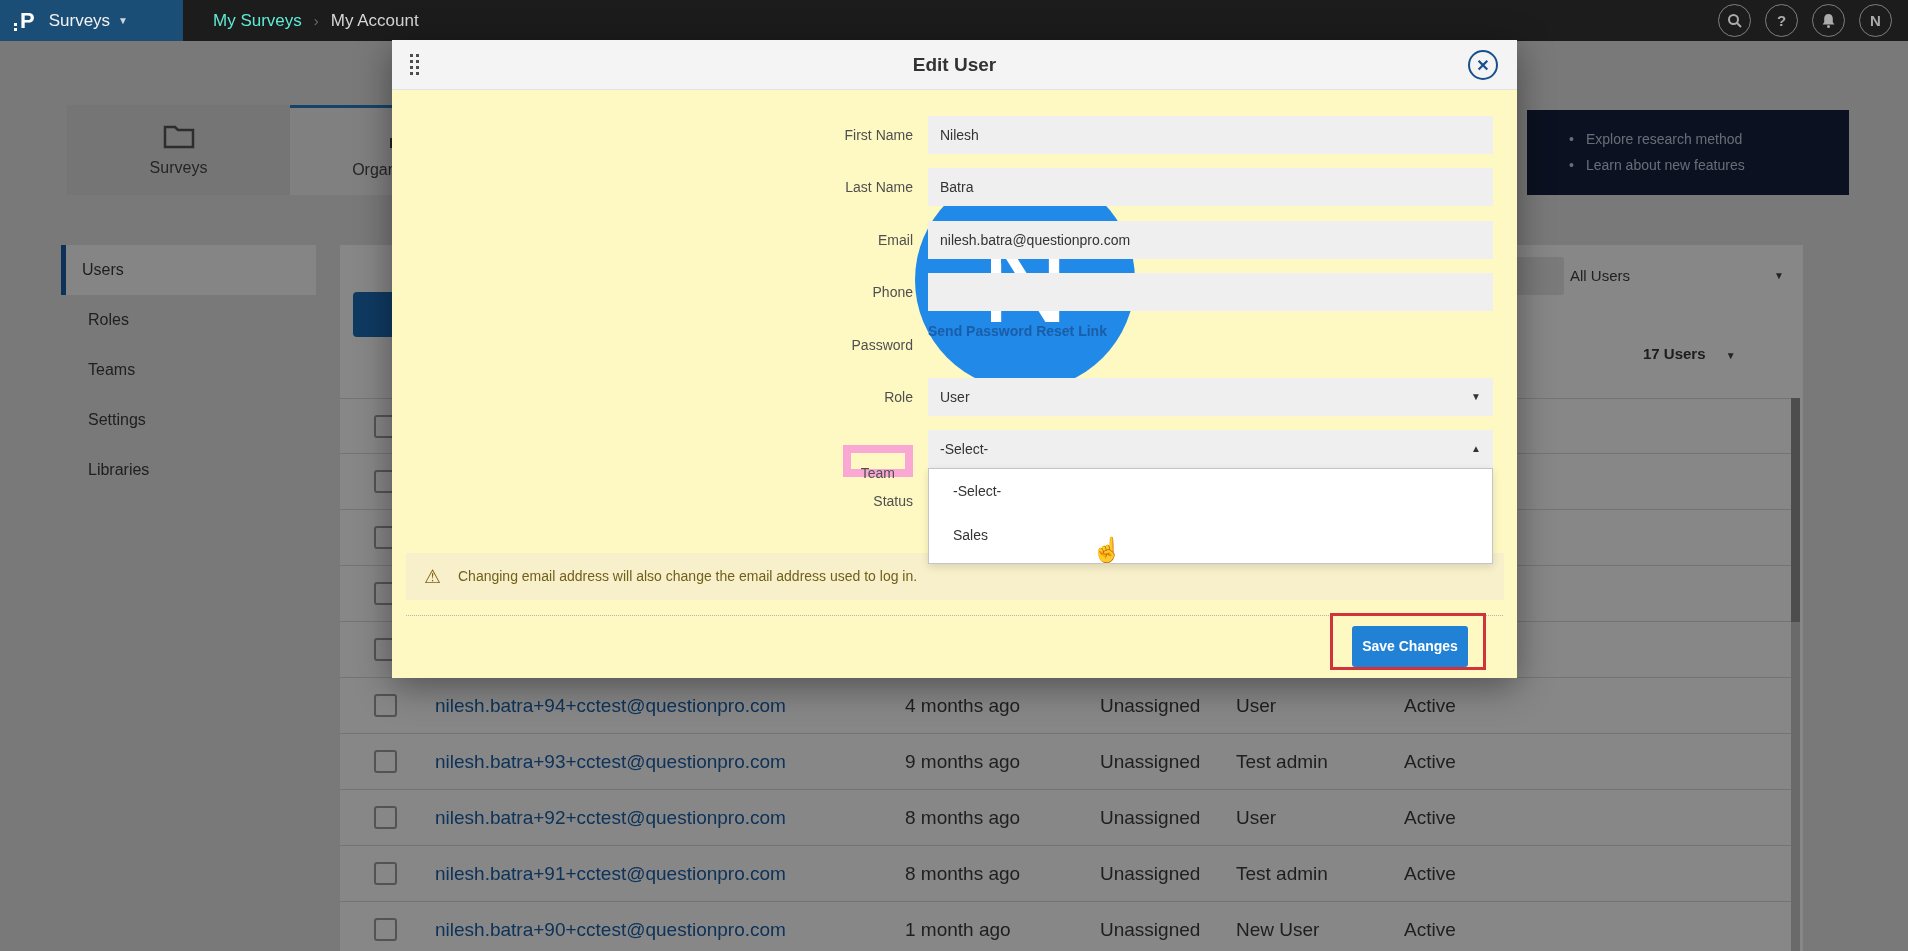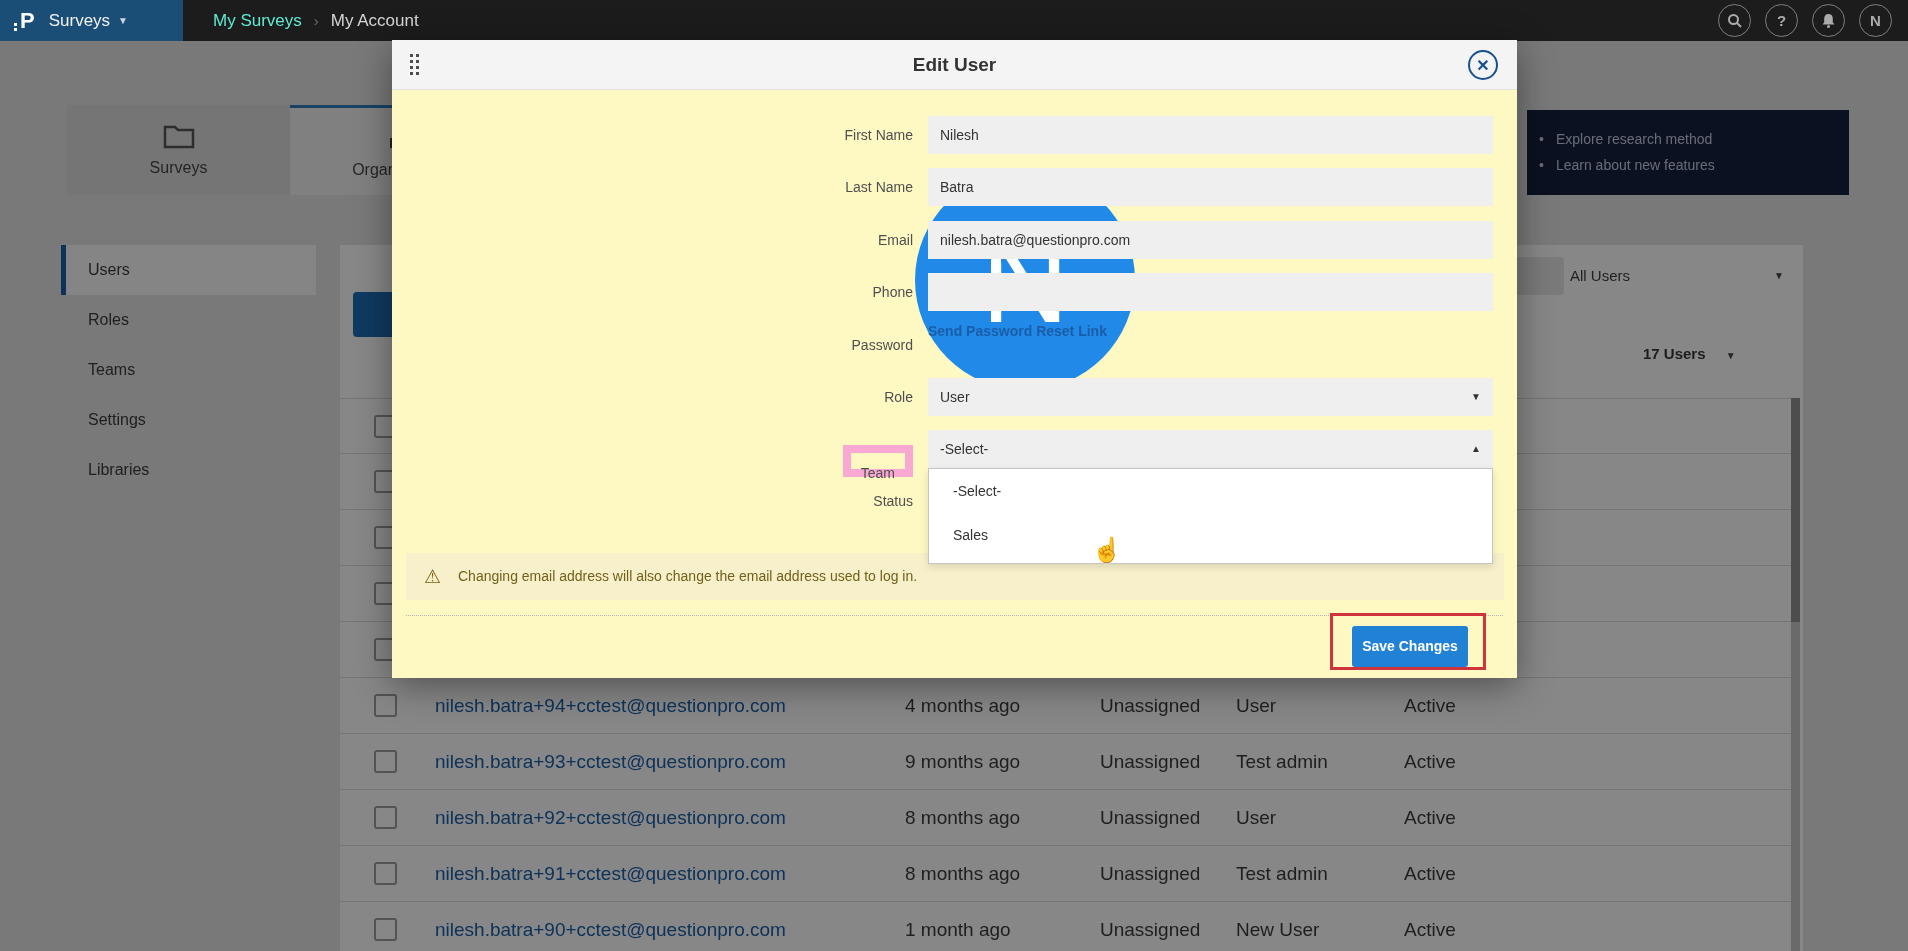--- a/index.html
+++ b/index.html
@@ -22,27 +22,27 @@
   .bc-current { color:#d6d6d6; }
   .nav-icons { position:absolute; right:6px; top:0; height:41px; display:flex; align-items:center; gap:14px; padding-right:10px; }
   .nav-icon { width:33px; height:33px; border:1.5px solid #7f7f7f; border-radius:50%; display:flex; align-items:center; justify-content:center; color:#ababab; font-size:15px; font-weight:700; }
   .nav-icon svg { display:block; }
 
   
   .tab { position:absolute; top:105px; height:90px; display:flex; flex-direction:column; align-items:center; justify-content:center; gap:10px; font-size:16px; color:#474747; }
   .tab-surveys { left:67px; width:223px; background:#dedede; }
   .tab-org { left:290px; width:215px; background:#f1f1f1; border-top:3px solid #2a7fc0; }
   .tab .tab-icon svg { display:block; }
-  .notice-panel { position:absolute; left:1527px; top:110px; width:322px; height:85px; background:#15213e; padding:16px 0 0 12px; }
+  .notice-panel { position:absolute; left:1527px; top:110px; width:322px; height:85px; background:#15213e; padding:16px 0 0 42px; }
   .notice-item { color:#c3cddf; font-size:14px; line-height:26px; }
   .notice-item::before { content:"•"; margin-right:12px; color:#c3cddf; }
 
   .sidebar { position:absolute; left:61px; top:245px; width:255px; }
   .side-item { height:50px; line-height:50px; padding-left:27px; font-size:16px; color:#3c3c3c; }
-  .side-item.active { background:#fcfcfc; border-left:5px solid #1a5da8; padding-left:22px; }
+  .side-item.active { background:#fcfcfc; border-left:5px solid #1a5da8; padding-left:16px; }
 
   .table-panel { position:absolute; left:340px; top:245px; width:1463px; height:706px; background:#ffffff; overflow:hidden; }
   .search-frag { position:absolute; left:1110px; top:12px; width:114px; height:38px; background:#e7e7e7; border-radius:3px; }
   .filter-select { position:absolute; left:1230px; top:12px; width:222px; height:38px; line-height:38px; font-size:15px; color:#3e3e3e; }
   .filter-select .caret { position:absolute; right:8px; top:0; font-size:10px; color:#444; }
   .addbtn-frag { position:absolute; left:13px; top:47px; width:62px; height:45px; background:#1d6fb8; border-radius:4px; }
   .users-count { position:absolute; left:1303px; top:100px; font-size:15px; font-weight:600; color:#383838; }
   .users-count .caret { font-size:10px; margin-left:16px; color:#444; }
 
   .rows { position:absolute; left:0; top:153px; width:1452px; }

